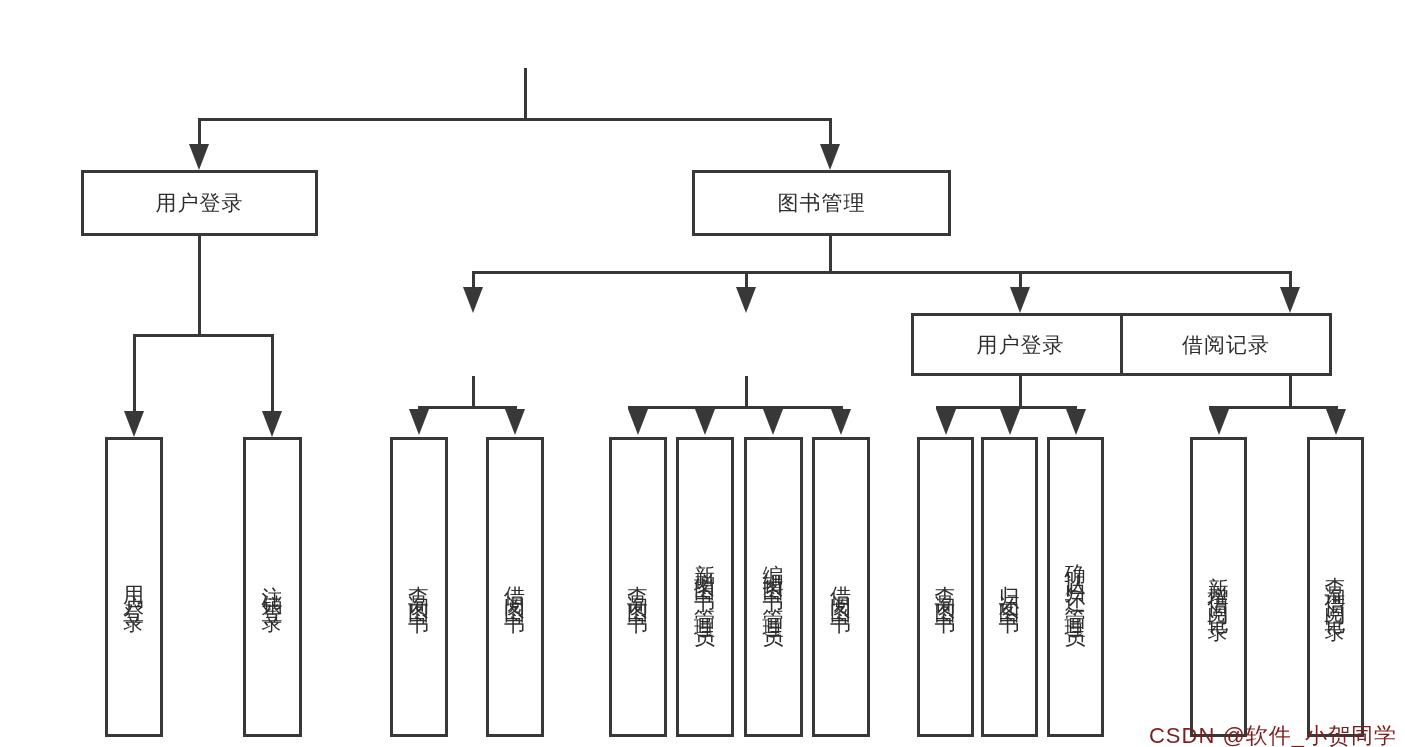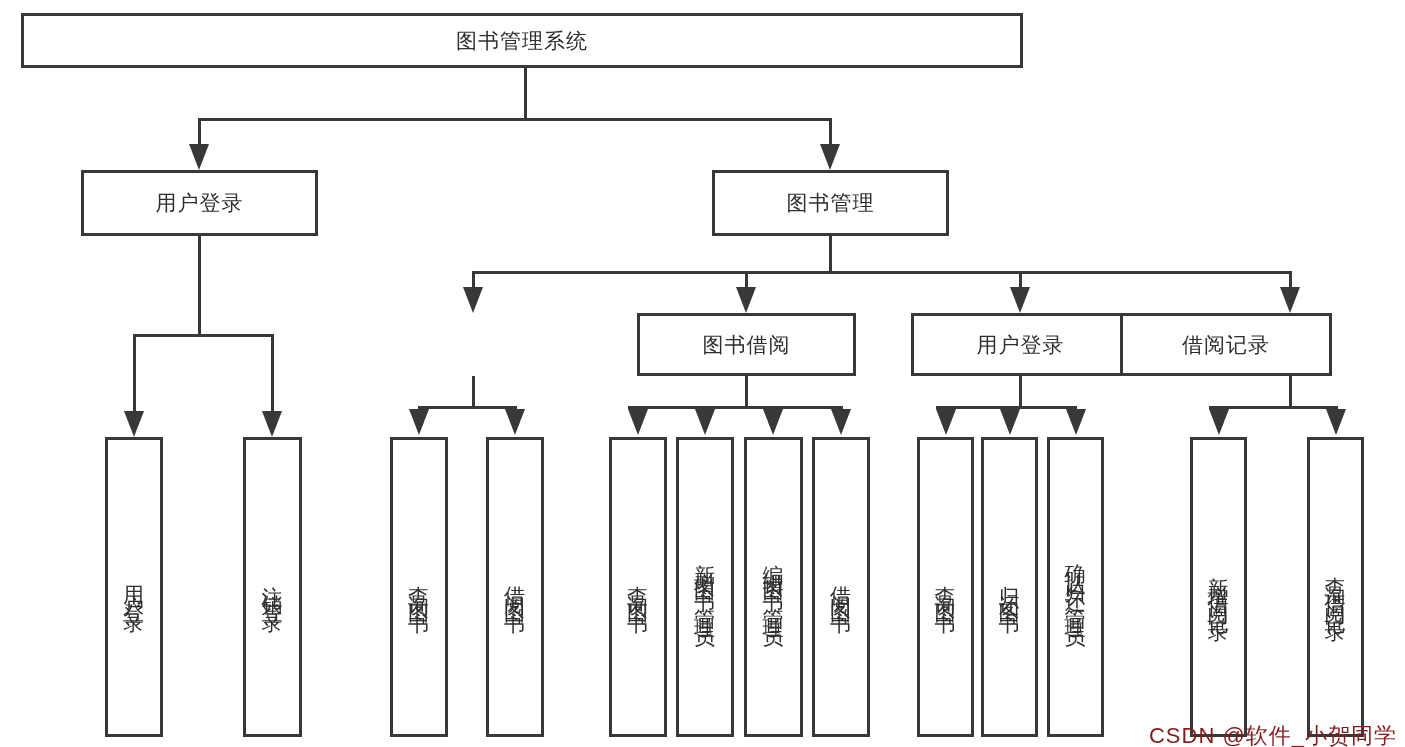--- a/index.html
+++ b/index.html
@@ -54,35 +54,32 @@
     color:#7f1d1d;
     letter-spacing:1px;
     z-index:5;
   }
 </style>
 </head>
 <body>
 
 <div class="canvas">
 
-  <div class="bx" style="left:21px;top:13px;width:1002px;height:55px">
-    <span>图书管理系统</span>
-  </div>
 
   <div class="vl" style="left:524px;top:68px;height:51px"></div>
   <div class="hl" style="left:198px;top:118px;width:634px"></div>
   <div class="vl" style="left:198px;top:119px;height:25px"></div>
   <div class="vl" style="left:829px;top:119px;height:25px"></div>
   <div class="arr" style="left:189px;top:144px"></div>
   <div class="arr" style="left:820px;top:144px"></div>
 
   <div class="bx" style="left:81px;top:170px;width:237px;height:66px">
     <span>用户登录</span>
   </div>
-  <div class="bx" style="left:712px;top:170px;width:237px;height:66px">
+  <div class="bx" style="left:692px;top:170px;width:259px;height:66px">
     <span>图书管理</span>
   </div>
 
   <div class="vl" style="left:198px;top:236px;height:99px"></div>
   <div class="hl" style="left:133px;top:334px;width:141px"></div>
   <div class="vl" style="left:133px;top:334px;height:77px"></div>
   <div class="vl" style="left:271px;top:334px;height:77px"></div>
   <div class="arr" style="left:124px;top:411px"></div>
   <div class="arr" style="left:262px;top:411px"></div>
 
@@ -90,23 +87,20 @@
   <div class="hl" style="left:472px;top:271px;width:820px"></div>
   <div class="vl" style="left:472px;top:272px;height:17px"></div>
   <div class="vl" style="left:745px;top:272px;height:17px"></div>
   <div class="vl" style="left:1019px;top:272px;height:17px"></div>
   <div class="vl" style="left:1289px;top:272px;height:17px"></div>
   <div class="arr" style="left:463px;top:287px"></div>
   <div class="arr" style="left:736px;top:287px"></div>
   <div class="arr" style="left:1010px;top:287px"></div>
   <div class="arr" style="left:1280px;top:287px"></div>
 
-  <div class="bx" style="left:637px;top:313px;width:219px;height:63px">
-    <span>图书借阅</span>
-  </div>
   <div class="bx" style="left:911px;top:313px;width:219px;height:63px">
     <span>用户登录</span>
   </div>
   <div class="bx" style="left:1120px;top:313px;width:212px;height:63px">
     <span>借阅记录</span>
   </div>
 
   <div class="vl" style="left:472px;top:376px;height:31px"></div>
   <div class="hl" style="left:418px;top:406px;width:99px"></div>
   <div class="arr" style="left:409px;top:409px"></div>

